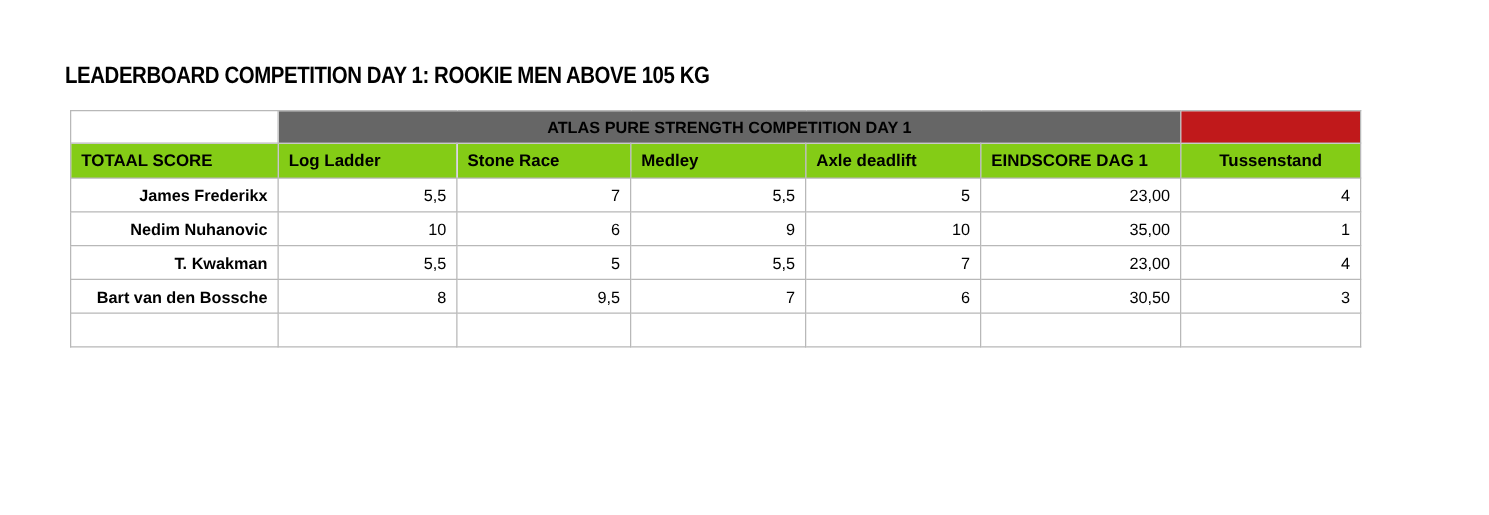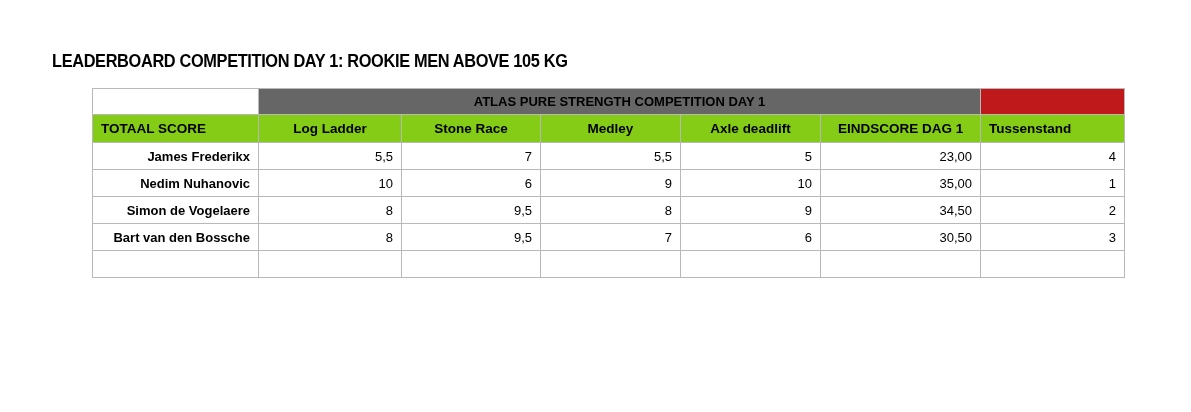--- a/index.html
+++ b/index.html
@@ -30,21 +30,20 @@
     color: #000000;
     transform: scaleX(0.86);
     transform-origin: left center;
     white-space: nowrap;
   }
   .table-wrap {
     position: absolute;
     left: 56px;
     top: 88px;
     width: 1032px;
-    margin-left: 36px;
   }
   table.leaderboard {
     border-collapse: collapse;
     table-layout: fixed;
     width: 1032px;
     background: #ffffff;
   }
   table.leaderboard td {
     border: 1px solid #b8b8b8;
     height: 27px;
@@ -94,26 +93,25 @@
   tr.head td {
     font-weight: bold;
     font-size: 13.5px;
     height: 28px;
     background: #84cc16;
   }
   td.head-left {
     text-align: left;
   }
   td.head-center {
-    text-align: center;
   }
   td.head-red {
     background: #c0191b;
     color: #ffffff;
-    text-align: left;
+    text-align: center;
     border: 1px solid #c0191b;
   }
 
   
   td.name {
     font-weight: bold;
     font-size: 13px;
     text-align: right;
   }
   td.num {
@@ -177,30 +175,30 @@
         <tr>
           <td class="name">Nedim Nuhanovic</td>
           <td class="num">10</td>
           <td class="num">6</td>
           <td class="num">9</td>
           <td class="num">10</td>
           <td class="num">35,00</td>
           <td class="num">1</td>
         </tr>
 
-
-        <tr>
-          <td class="name">Simon de Vogelaere</td>
-          <td class="num">8</td>
-          <td class="num">9,5</td>
-          <td class="num">8</td>
-          <td class="num">9</td>
-          <td class="num">34,50</td>
-          <td class="num">2</td>
-        </tr>
+        <tr>
+          <td class="name">T. Kwakman</td>
+          <td class="num">5,5</td>
+          <td class="num">5</td>
+          <td class="num">5,5</td>
+          <td class="num">7</td>
+          <td class="num">23,00</td>
+          <td class="num">4</td>
+        </tr>
+
 
 
         <tr>
           <td class="name">Bart van den Bossche</td>
           <td class="num">8</td>
           <td class="num">9,5</td>
           <td class="num">7</td>
           <td class="num">6</td>
           <td class="num">30,50</td>
           <td class="num">3</td>

